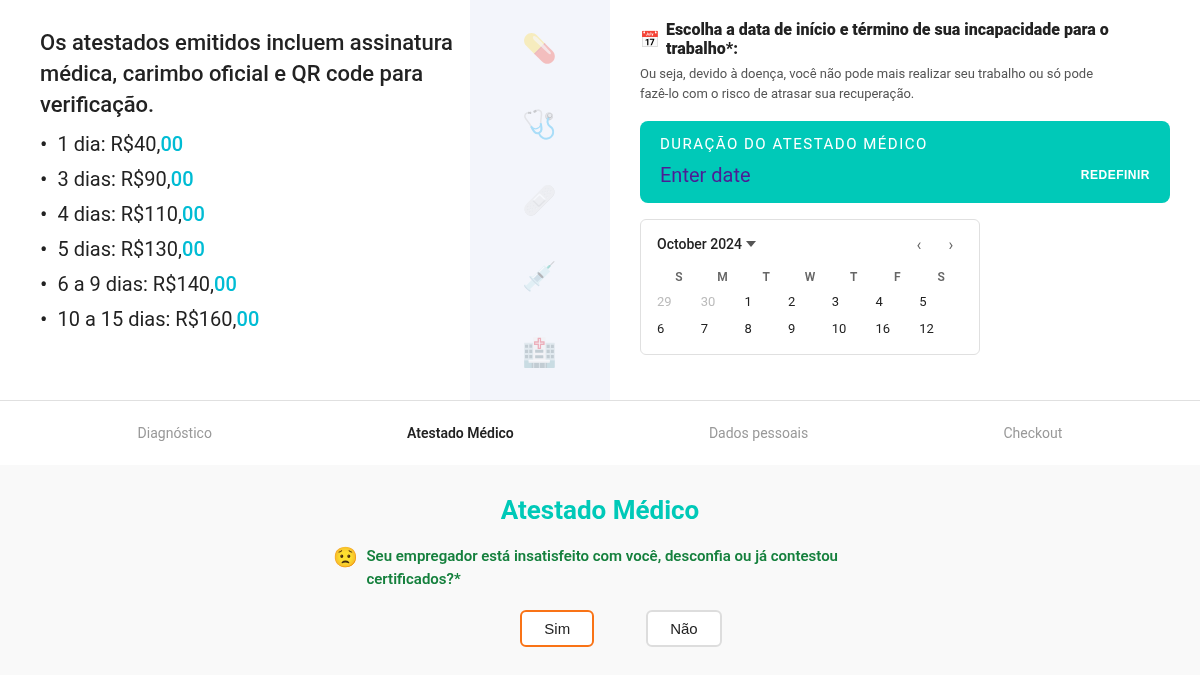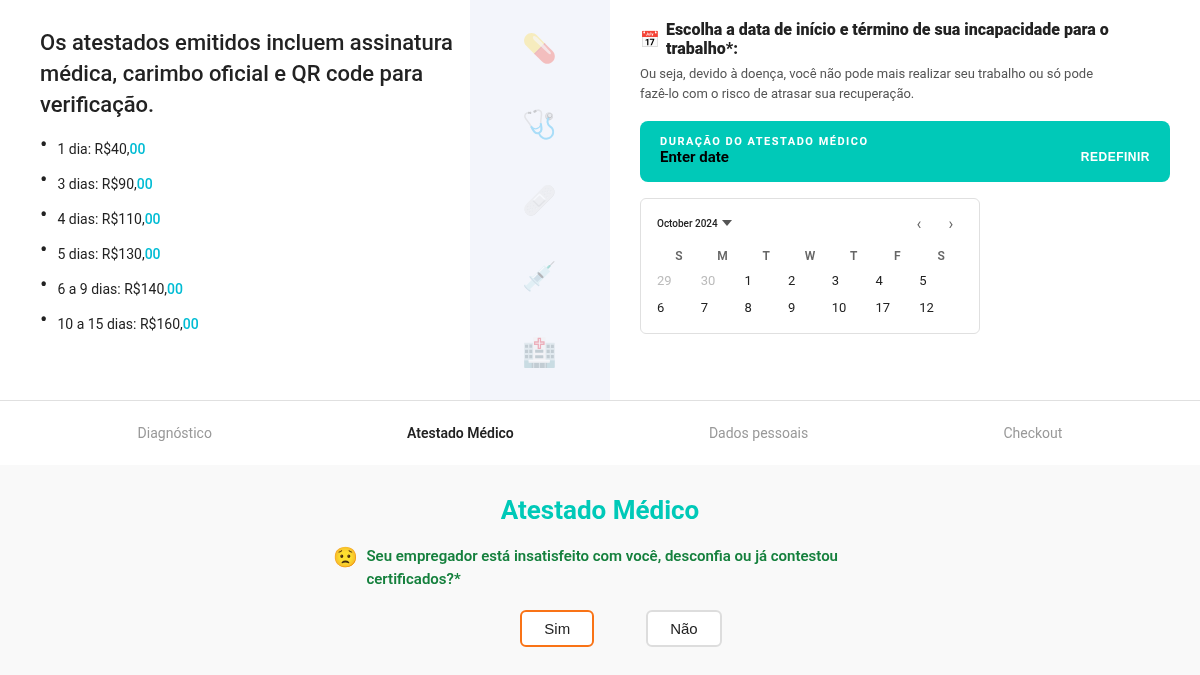--- a/index.html
+++ b/index.html
@@ -60,25 +60,25 @@
       line-height: 1.4;
       max-width: 420px;
     }
 
     .price-list {
       list-style: none;
       padding: 0;
     }
 
     .price-list li {
-      font-size: 14px;
+      font-size: 20px;
       color: #222;
       margin-bottom: 10px;
       display: flex;
-      align-items: flex-end;
+      align-items: flex-start;
       gap: 10px;
     }
 
     .price-list li::before {
       content: '•';
       font-size: 22px;
       color: #222;
     }
 
     .price-highlight {
@@ -117,37 +117,38 @@
 
     
     .duration-box {
       background: #00c9b8;
       border-radius: 8px;
       padding: 14px 20px 16px;
       margin-bottom: 16px;
     }
 
     .duration-box-label {
-      font-size: 11px;
-      font-weight: 700;
+      font-size: 15px;
+      font-weight: 400;
       letter-spacing: 1.5px;
       color: #fff;
+      margin-bottom: 10px;
       text-transform: uppercase;
     }
 
     .duration-box-row {
       display: flex;
       align-items: center;
       justify-content: space-between;
     }
 
     .enter-date-label {
-      font-size: 15px;
-      font-weight: 700;
-      color: #000000;
+      font-size: 20px;
+      font-weight: 400;
+      color: #4c1d95;
     }
 
     .redefinir-btn {
       font-size: 12px;
       font-weight: 700;
       color: #fff;
       letter-spacing: 0.5px;
       cursor: pointer;
       background: none;
       border: none;
@@ -166,21 +167,21 @@
       display: flex;
       align-items: center;
       justify-content: space-between;
       margin-bottom: 10px;
     }
 
     .calendar-month-select {
       display: flex;
       align-items: center;
       gap: 4px;
-      font-size: 10px;
+      font-size: 14px;
       font-weight: 500;
       color: #222;
       cursor: pointer;
     }
 
     .chevron-down {
       display: inline-block;
       width: 0;
       height: 0;
       border-left: 5px solid transparent;
@@ -397,21 +398,21 @@
               <td>3</td>
               <td>4</td>
               <td>5</td>
             </tr>
             <tr>
               <td>6</td>
               <td>7</td>
               <td>8</td>
               <td>9</td>
               <td>10</td>
-              <td>17</td>
+              <td>16</td>
               <td>12</td>
             </tr>
           </tbody>
       </table>
     </div>
   </div>
 </div>
 
 <div class="bottom-nav" id="bottom-nav">
     <div class="nav-step">Diagnóstico</div>

